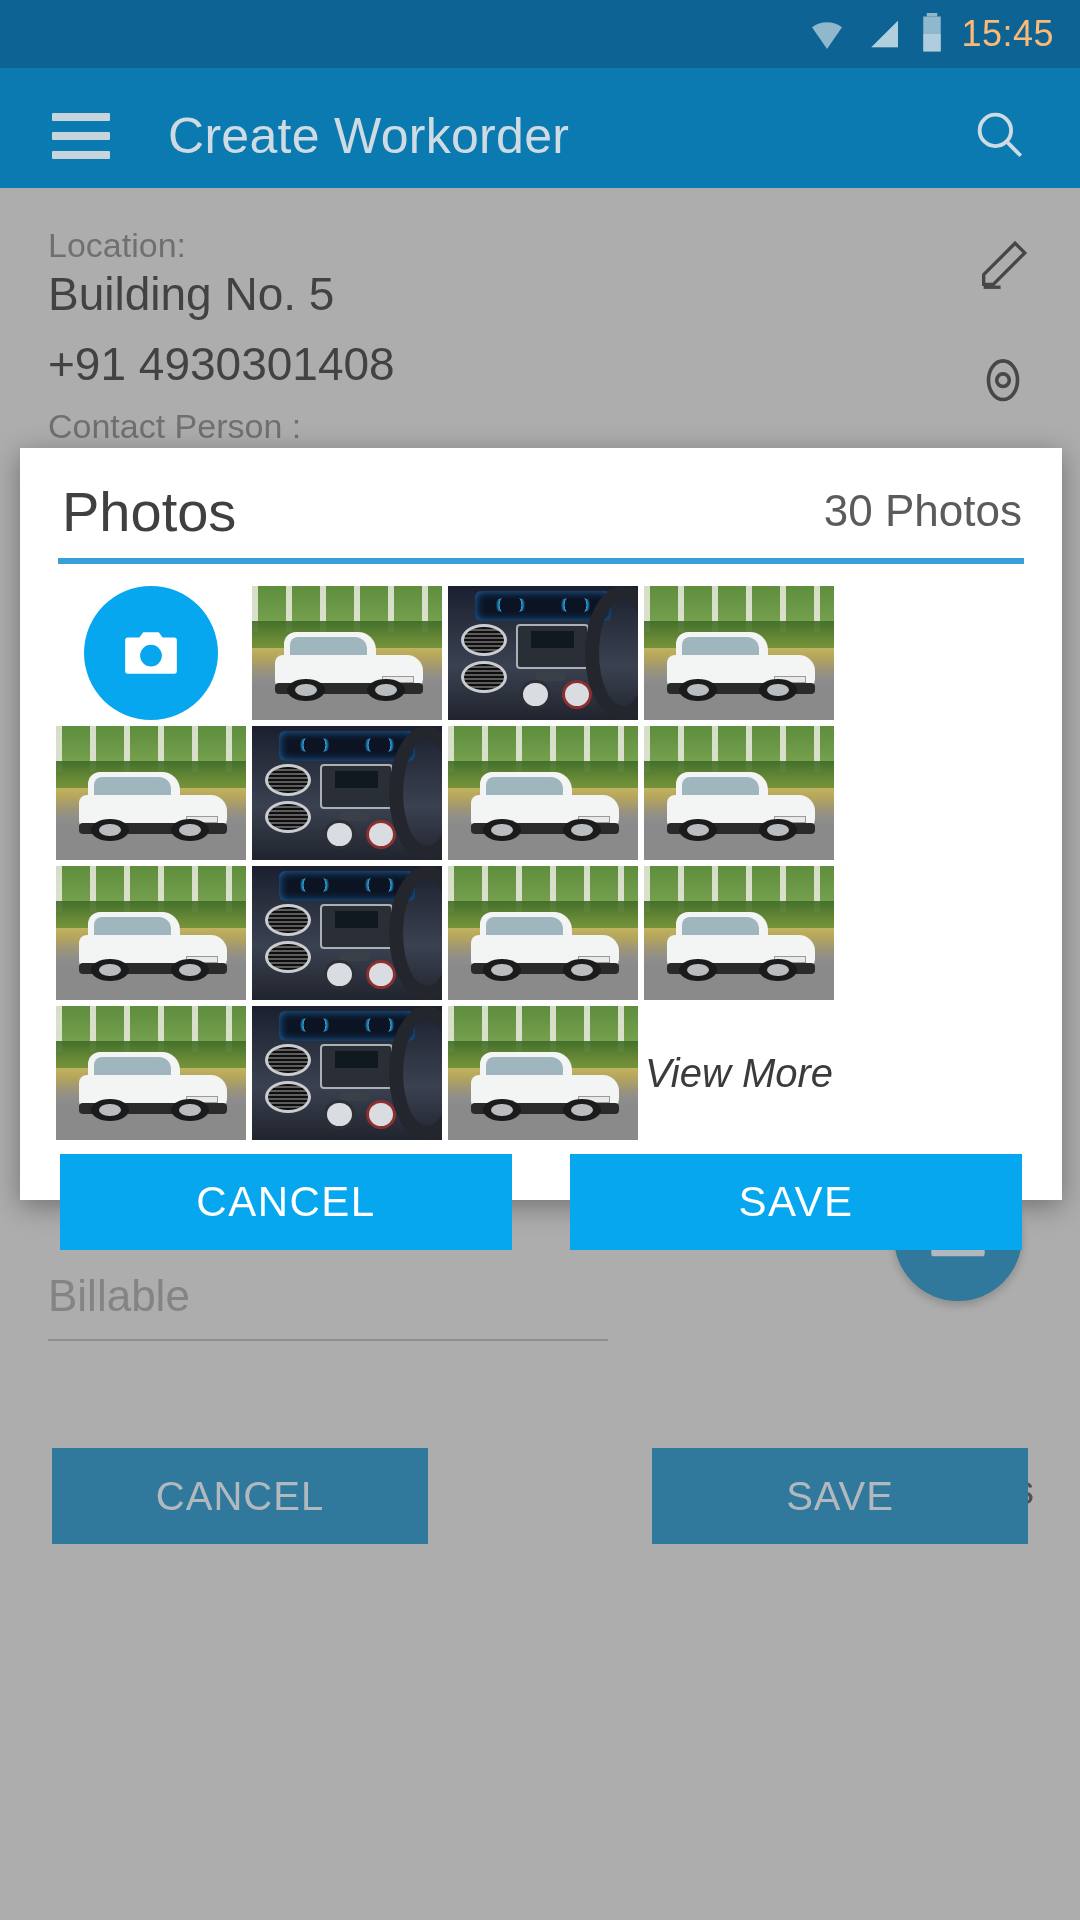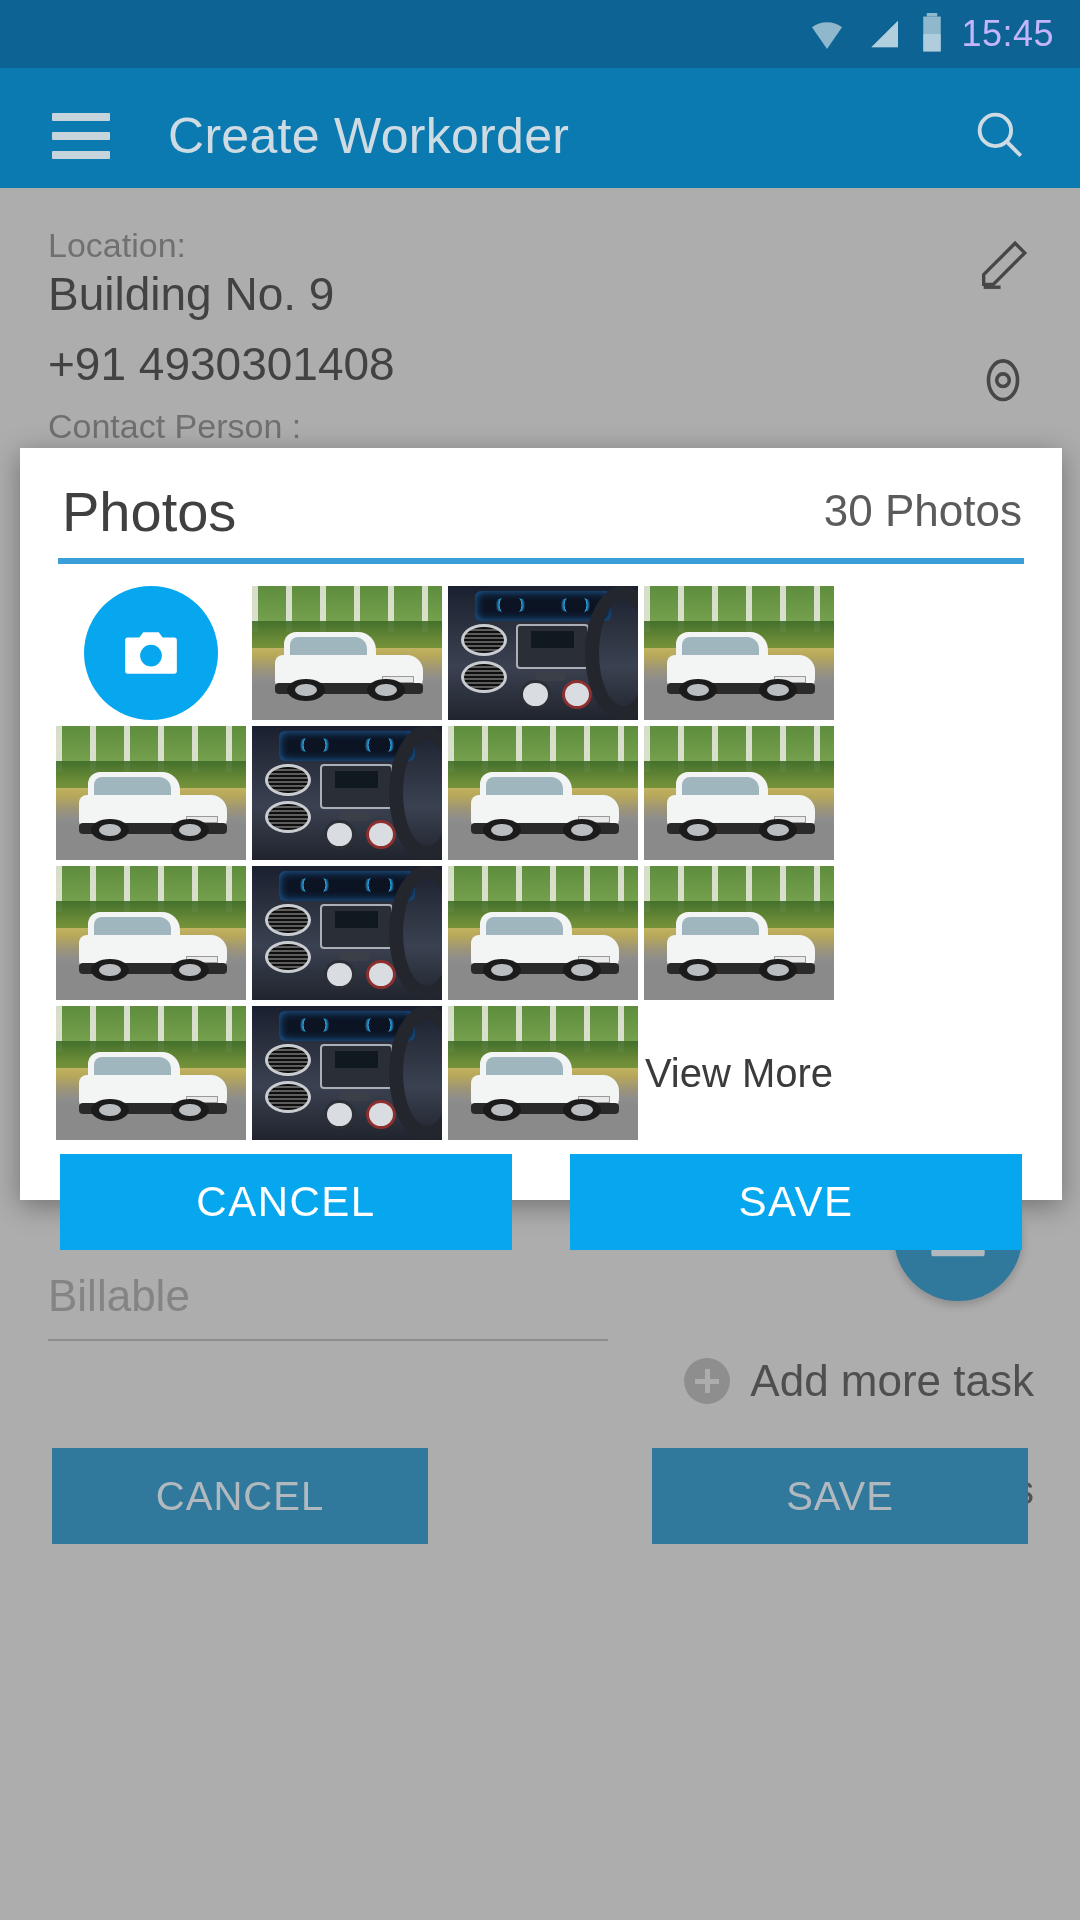--- a/index.html
+++ b/index.html
@@ -13,21 +13,21 @@
 
   
   .statusbar {
     position: absolute; top: 0; left: 0; width: 1080px; height: 68px;
     background: #0d6394;
     display: flex; align-items: center; justify-content: flex-end;
     padding-right: 26px; gap: 16px;
   }
   .sb-icon { display: flex; align-items: center; }
   .sb-time {
-    color: #c4b5fd; font-size: 36px; letter-spacing: .5px;
+    color: #fdba74; font-size: 36px; letter-spacing: .5px;
     font-family: "Liberation Sans", sans-serif;
   }
 
   
   .appbar {
     position: absolute; top: 68px; left: 0; width: 1080px; height: 136px;
     background: #0b7ab0;
     display: flex; align-items: center;
   }
   .hamburger { margin-left: 52px; width: 58px; display:flex; flex-direction: column; gap: 11px; }
@@ -114,20 +114,21 @@
   .dlg-count { color:#5b5b5b; font-size:44px; }
   .dlg-rule { height:6px; background:#3a9fd8; margin:0 38px 0 38px; flex:0 0 6px; }
 
   .grid-wrap { flex:1 1 auto; padding: 22px 36px 0 36px; }
   .grid {
     display:grid;
     grid-template-columns: repeat(4, 190px);
     column-gap: 6px;
     row-gap: 6px;
     justify-content: start;
+    font-style: italic;
   }
   .cell { width:190px; height:134px; position:relative; overflow:hidden; }
   .cell.cam { display:flex; align-items:center; justify-content:center; }
   .cam-circle {
     width:134px; height:134px; border-radius:50%;
     background:#06a7ef; display:flex; align-items:center; justify-content:center;
   }
   .cell.viewmore {
     display:flex; align-items:center; justify-content:center;
     color:#3b3b3b; font-size:40px;
@@ -285,21 +286,21 @@
           <line x1="15.5" y1="15.5" x2="21" y2="21"></line>
       </svg>
     </div>
   </div>
 
   <div class="page">
 
     <div class="loc-block">
       <div class="g">
         <div class="field-label">Location:</div>
-        <div class="field-value">Building No. 9</div>
+        <div class="field-value">Building No. 5</div>
       </div>
       <div class="g">
         <div class="field-value">+91 4930301408</div>
       </div>
       <div class="g">
         <div class="field-label">Contact Person :</div>
       </div>
     </div>
 
     <div class="edit-icon">
@@ -324,24 +325,20 @@
     <div class="fab">
       <span>
         <svg width="64" height="64" viewBox="0 0 24 24" fill="#cfdbe3">
           <path d="M9 4 L15 4 L16.5 6 L21 6 A1 1 0 0 1 22 7 L22 19 A1 1 0 0 1 21 20 L3 20 A1 1 0 0 1 2 19 L2 7 A1 1 0 0 1 3 6 L7.5 6 Z"></path>
           <circle cx="12" cy="13" r="4" fill="#0b7ab0"></circle>
         </svg>
       </span>
     </div>
     <div class="fab-count">30 Photos</div>
 
-    <div class="addtask">
-      <span class="plus"></span>
-      <span class="lbl">Add more task</span>
-    </div>
 
     <div class="page-btns">
       <div class="page-btn">CANCEL</div>
       <div class="page-btn">SAVE</div>
     </div>
   </div>
 
   <div class="scrim"></div>
 
   <div class="dialog">

